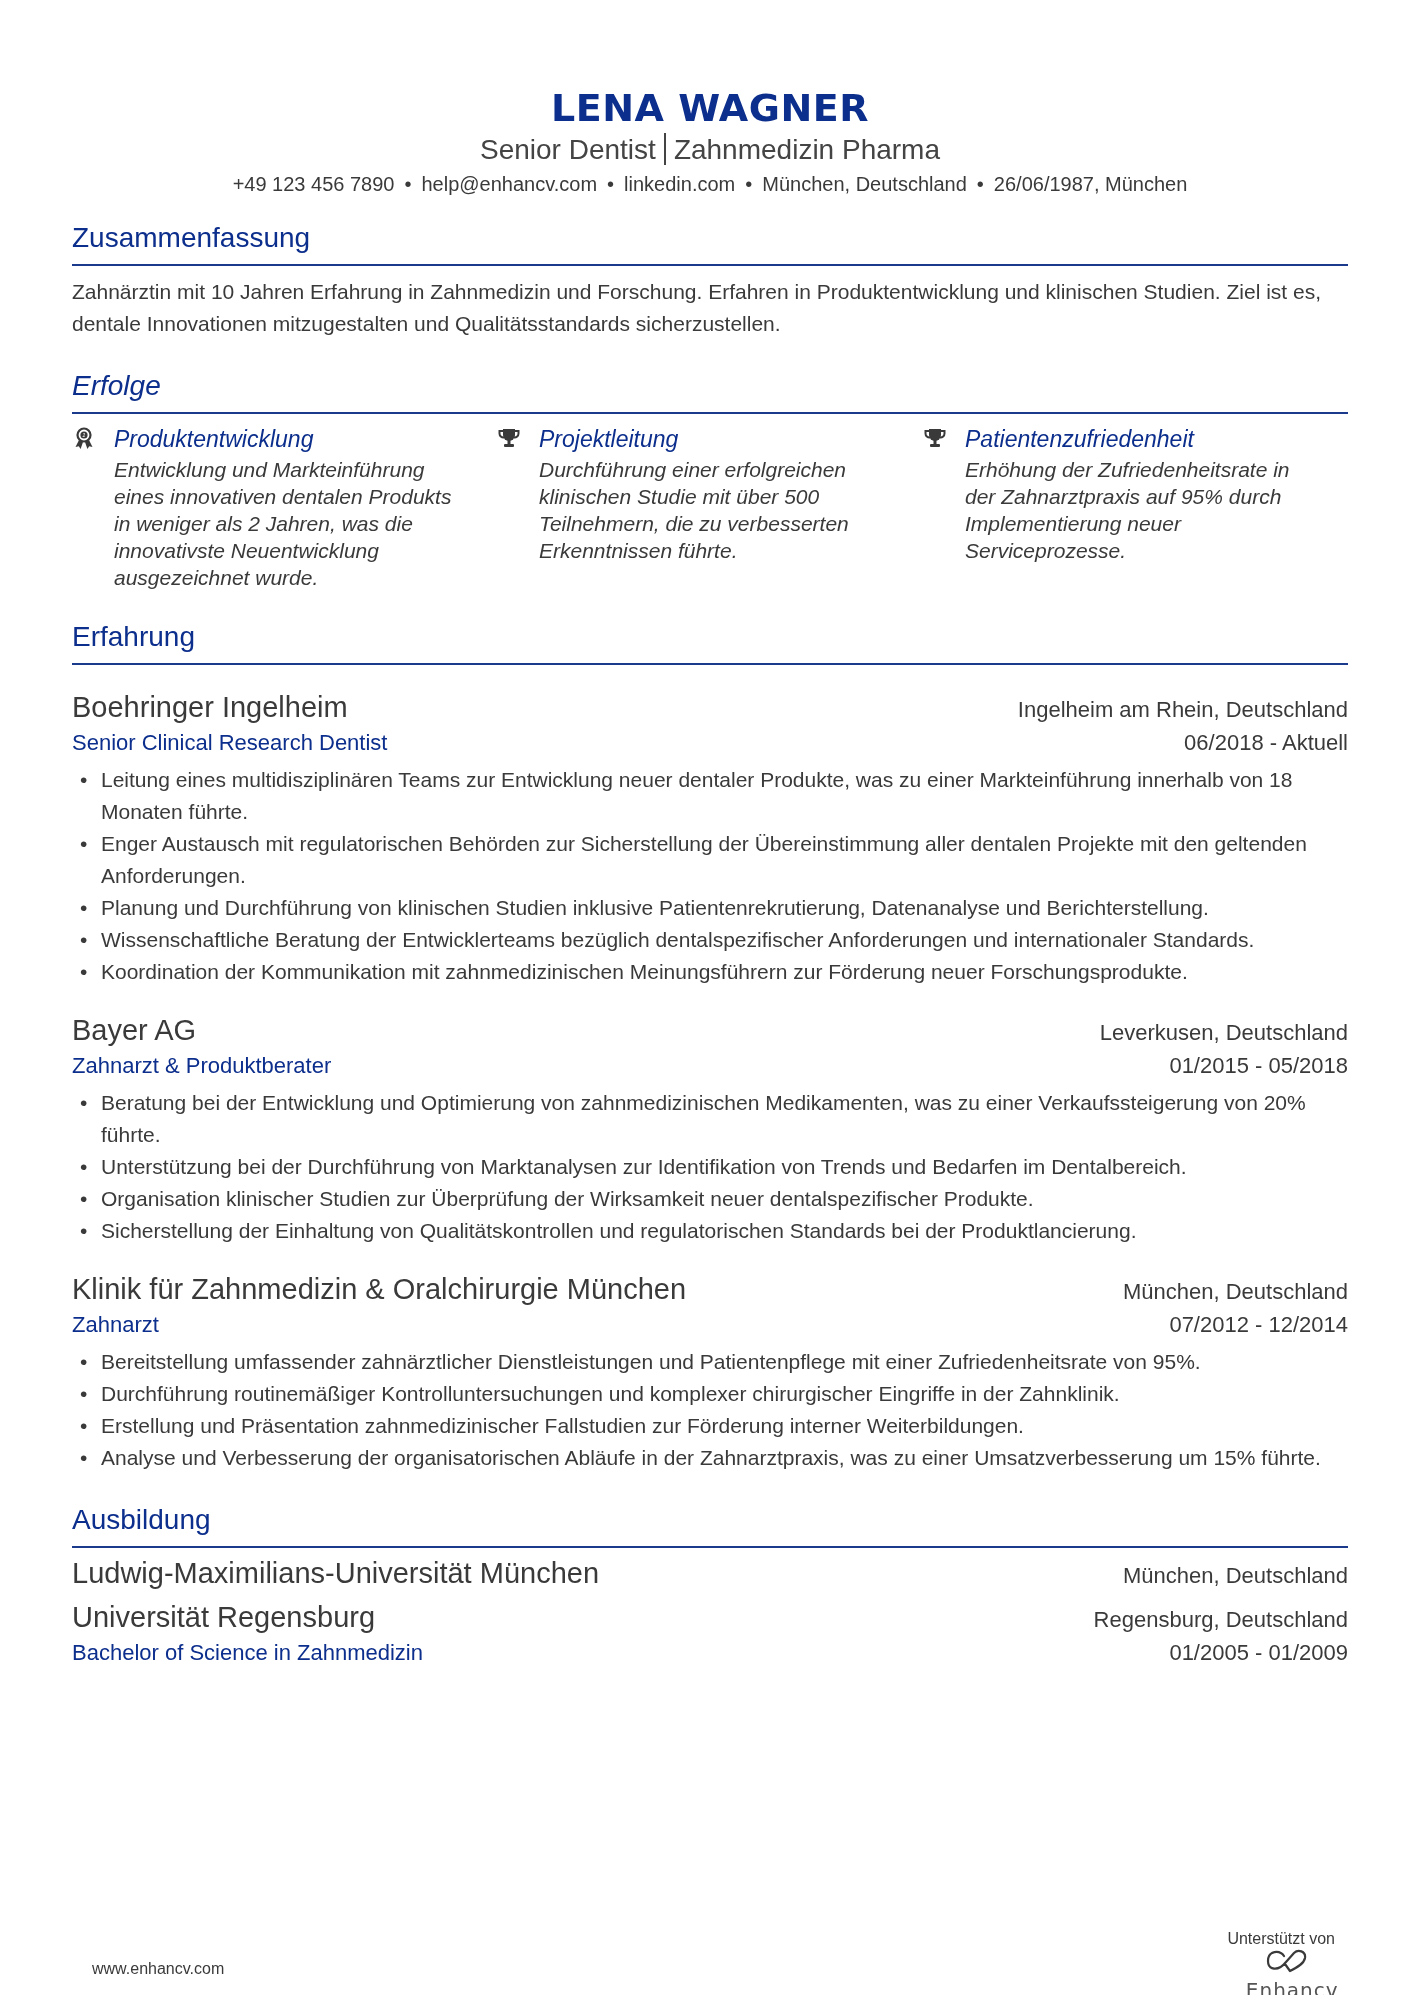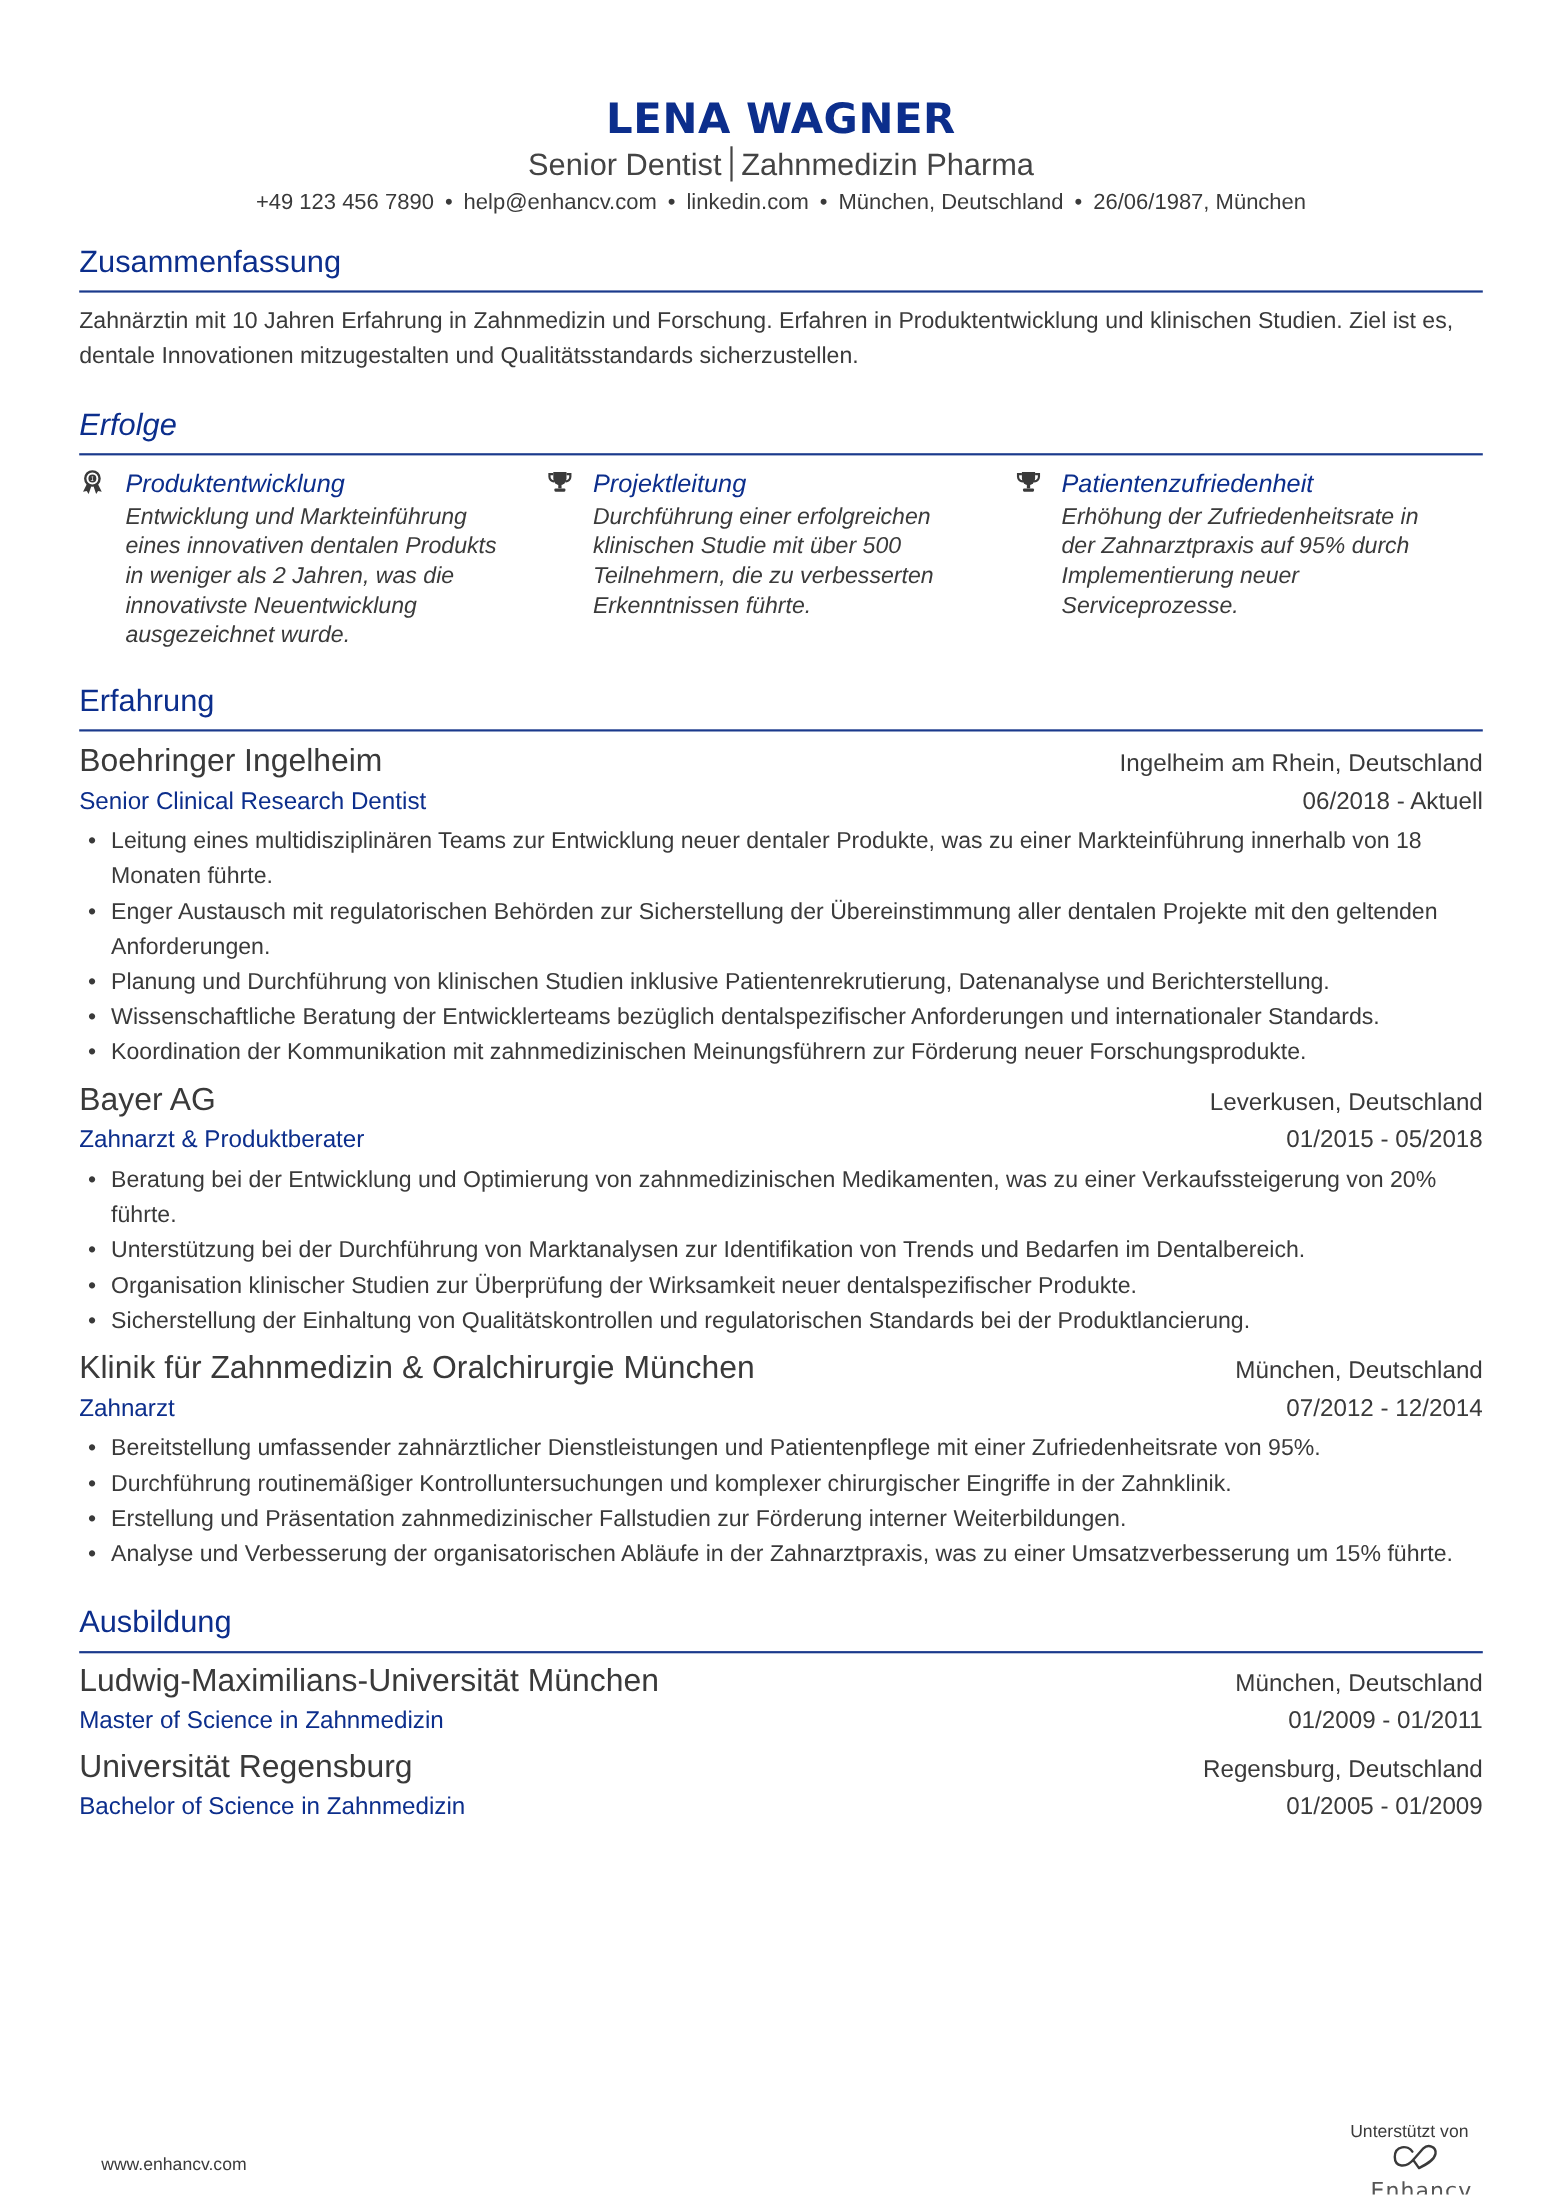--- a/index.html
+++ b/index.html
@@ -16,21 +16,21 @@
   .section-rule { height: 2px; background: #1b3a8c; margin-top: 8px; }
   .summary { font-size: 21px; line-height: 32px; margin-top: 10px; color: #3a3a3a; }
   .ach-row { display: flex; margin-top: 10px; }
   .ach { width: 436px; display: flex; }
   .ach:nth-child(2) { width: 437px; }
   .ach-icon { width: 42px; flex: none; padding-top: 2px; }
   .ach-icon svg { width: 24px; height: 24px; display: block; }
   .ach-body { width: 350px; }
   .ach-title { font-size: 23px; color: #0c2e8c; line-height: 30px; }
   .ach-desc { font-size: 21px; line-height: 27px; color: #3a3a3a; margin-top: 2px; }
-  .job { margin-top: 8px; }
+  .job { margin-top: 23px; }
   .job-top { display: flex; justify-content: space-between; align-items: baseline; }
   .company { font-size: 29px; color: #3a3a3a; line-height: 38px; }
   .loc { font-size: 22px; color: #3a3a3a; line-height: 30px; }
   .job-mid { display: flex; justify-content: space-between; align-items: baseline; margin-top: 0px; }
   .role { font-size: 22px; color: #0c2e8c; line-height: 34px; }
   .dates { font-size: 22px; color: #3a3a3a; line-height: 34px; }
   ul.bullets { list-style: none; margin-top: 4px; }
   ul.bullets li { position: relative; padding-left: 29px; font-size: 21px; line-height: 32px; color: #3a3a3a; }
   ul.bullets li::before { content: "•"; position: absolute; left: 8px; top: 0; color: #3a3a3a; }
   .edu { margin-top: 6px; }
@@ -172,24 +172,20 @@
 
   <div style="margin-top:28px;">
     <div class="section-title">Ausbildung</div>
     <div class="section-rule"></div>
 
     <div class="job edu">
       <div class="job-top">
         <div class="company">Ludwig-Maximilians-Universität München</div>
         <div class="loc">München, Deutschland</div>
       </div>
-      <div class="job-mid">
-        <div class="role">Master of Science in Zahnmedizin</div>
-        <div class="dates">01/2009 - 01/2011</div>
-      </div>
     </div>
 
     <div class="job edu">
       <div class="job-top">
         <div class="company">Universität Regensburg</div>
         <div class="loc">Regensburg, Deutschland</div>
       </div>
       <div class="job-mid">
         <div class="role">Bachelor of Science in Zahnmedizin</div>
         <div class="dates">01/2005 - 01/2009</div>

